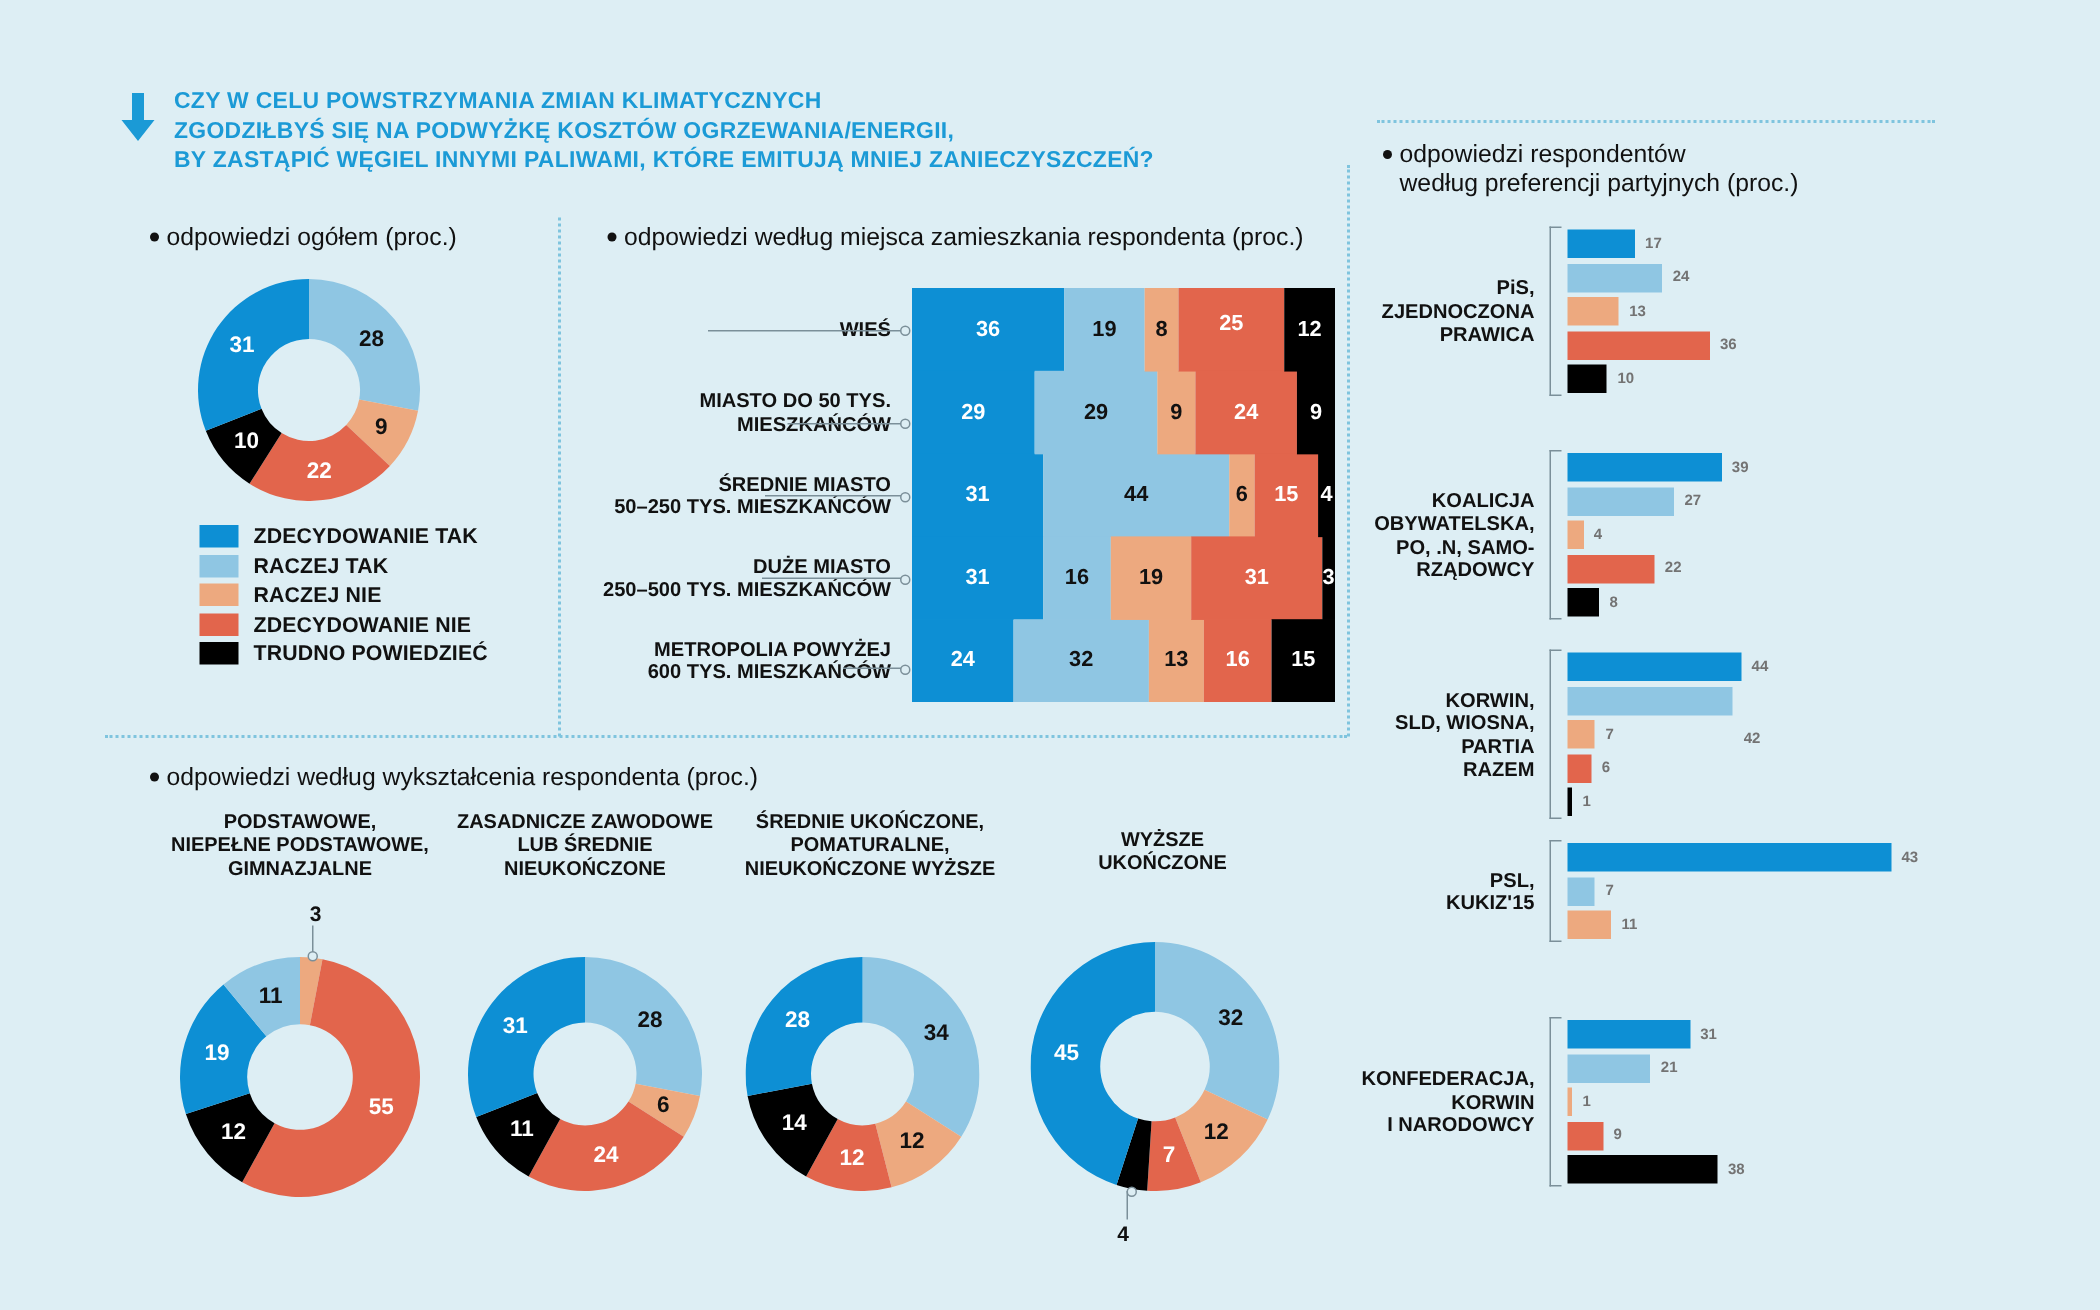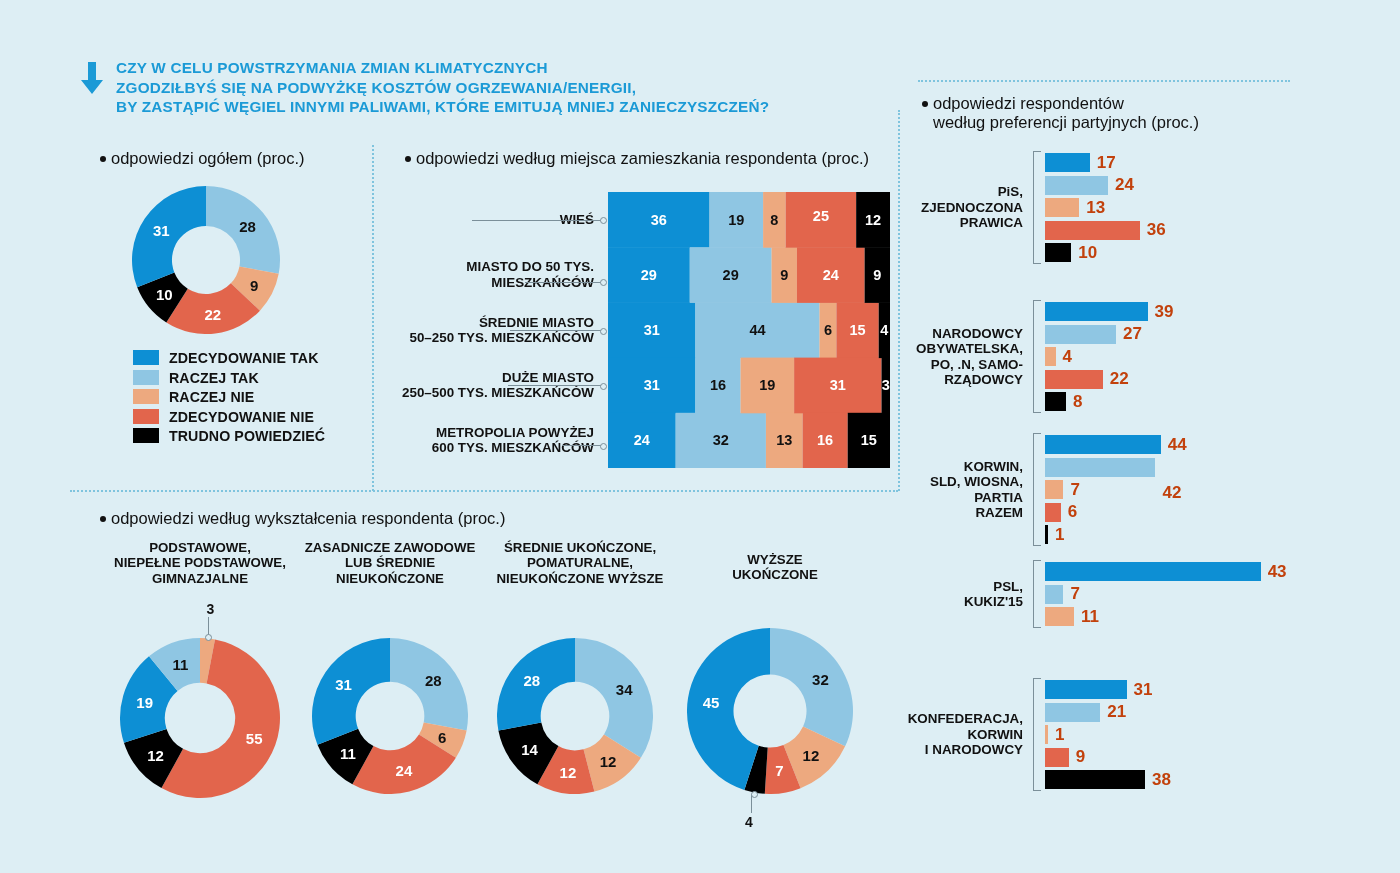--- a/index.html
+++ b/index.html
@@ -72,21 +72,21 @@
   .party-label{
     font-size:13.4px;font-weight:bold;line-height:15.4px;color:#111;
     text-align:right;white-space:nowrap;
   }
   .bracket{
     position:absolute;border:1.6px solid #7b8f99;border-right:none;
     width:7px;
   }
   .pbar{position:absolute;}
   .pbar-val{
-    position:absolute;font-size:17px;font-weight:bold;color:#c2410c;
+    position:absolute;font-size:10px;font-weight:bold;color:#737373;
     transform:translateY(-50%);white-space:nowrap;
   }
 </style>
 </head>
 <body>
 
 <div class="abs" id="arrow-icon">
   <svg width="28" height="34" viewBox="0 0 28 34">
     <path d="M10 0 h8 v18 h7 L14 32 L3 18 h7 z" fill="#1b9ad6"></path>
   </svg>
@@ -295,21 +295,21 @@
     <div class="pbar-val" style="left: 196.71px; top: 17.5px;">17</div>
     <div class="pbar" style="left: 145px; top: 30.5px; width: 63.12px; height: 19px; background: rgb(143, 198, 227);"></div>
     <div class="pbar-val" style="left: 215.12px; top: 40px;">24</div>
     <div class="pbar" style="left: 145px; top: 53px; width: 34.19px; height: 19px; background: rgb(237, 169, 127);"></div>
     <div class="pbar-val" style="left: 186.19px; top: 62.5px;">13</div>
     <div class="pbar" style="left: 145px; top: 75.5px; width: 94.68px; height: 19px; background: rgb(226, 101, 76);"></div>
     <div class="pbar-val" style="left: 246.68px; top: 85px;">36</div>
     <div class="pbar" style="left: 145px; top: 98px; width: 26.3px; height: 19px; background: rgb(0, 0, 0);"></div>
     <div class="pbar-val" style="left: 178.3px; top: 107.5px;">10</div>
     <div class="party-label" style="position: absolute; right: 357px; top: 180.7px;">
-      <div>NARODOWCY</div>
+      <div>KOALICJA</div>
       <div>OBYWATELSKA,</div>
       <div>PO, .N, SAMO-</div>
       <div>RZĄDOWCY</div>
     </div>
     <div class="bracket" style="left: 133px; top: 155px; height: 111px;"></div>
     <div class="pbar" style="left: 145px; top: 157px; width: 102.57px; height: 19px; background: rgb(13, 143, 212);"></div>
     <div class="pbar-val" style="left: 254.57px; top: 166.5px;">39</div>
     <div class="pbar" style="left: 145px; top: 179.5px; width: 71.01px; height: 19px; background: rgb(143, 198, 227);"></div>
     <div class="pbar-val" style="left: 223.01px; top: 189px;">27</div>
     <div class="pbar" style="left: 145px; top: 202px; width: 10.52px; height: 19px; background: rgb(237, 169, 127);"></div>

